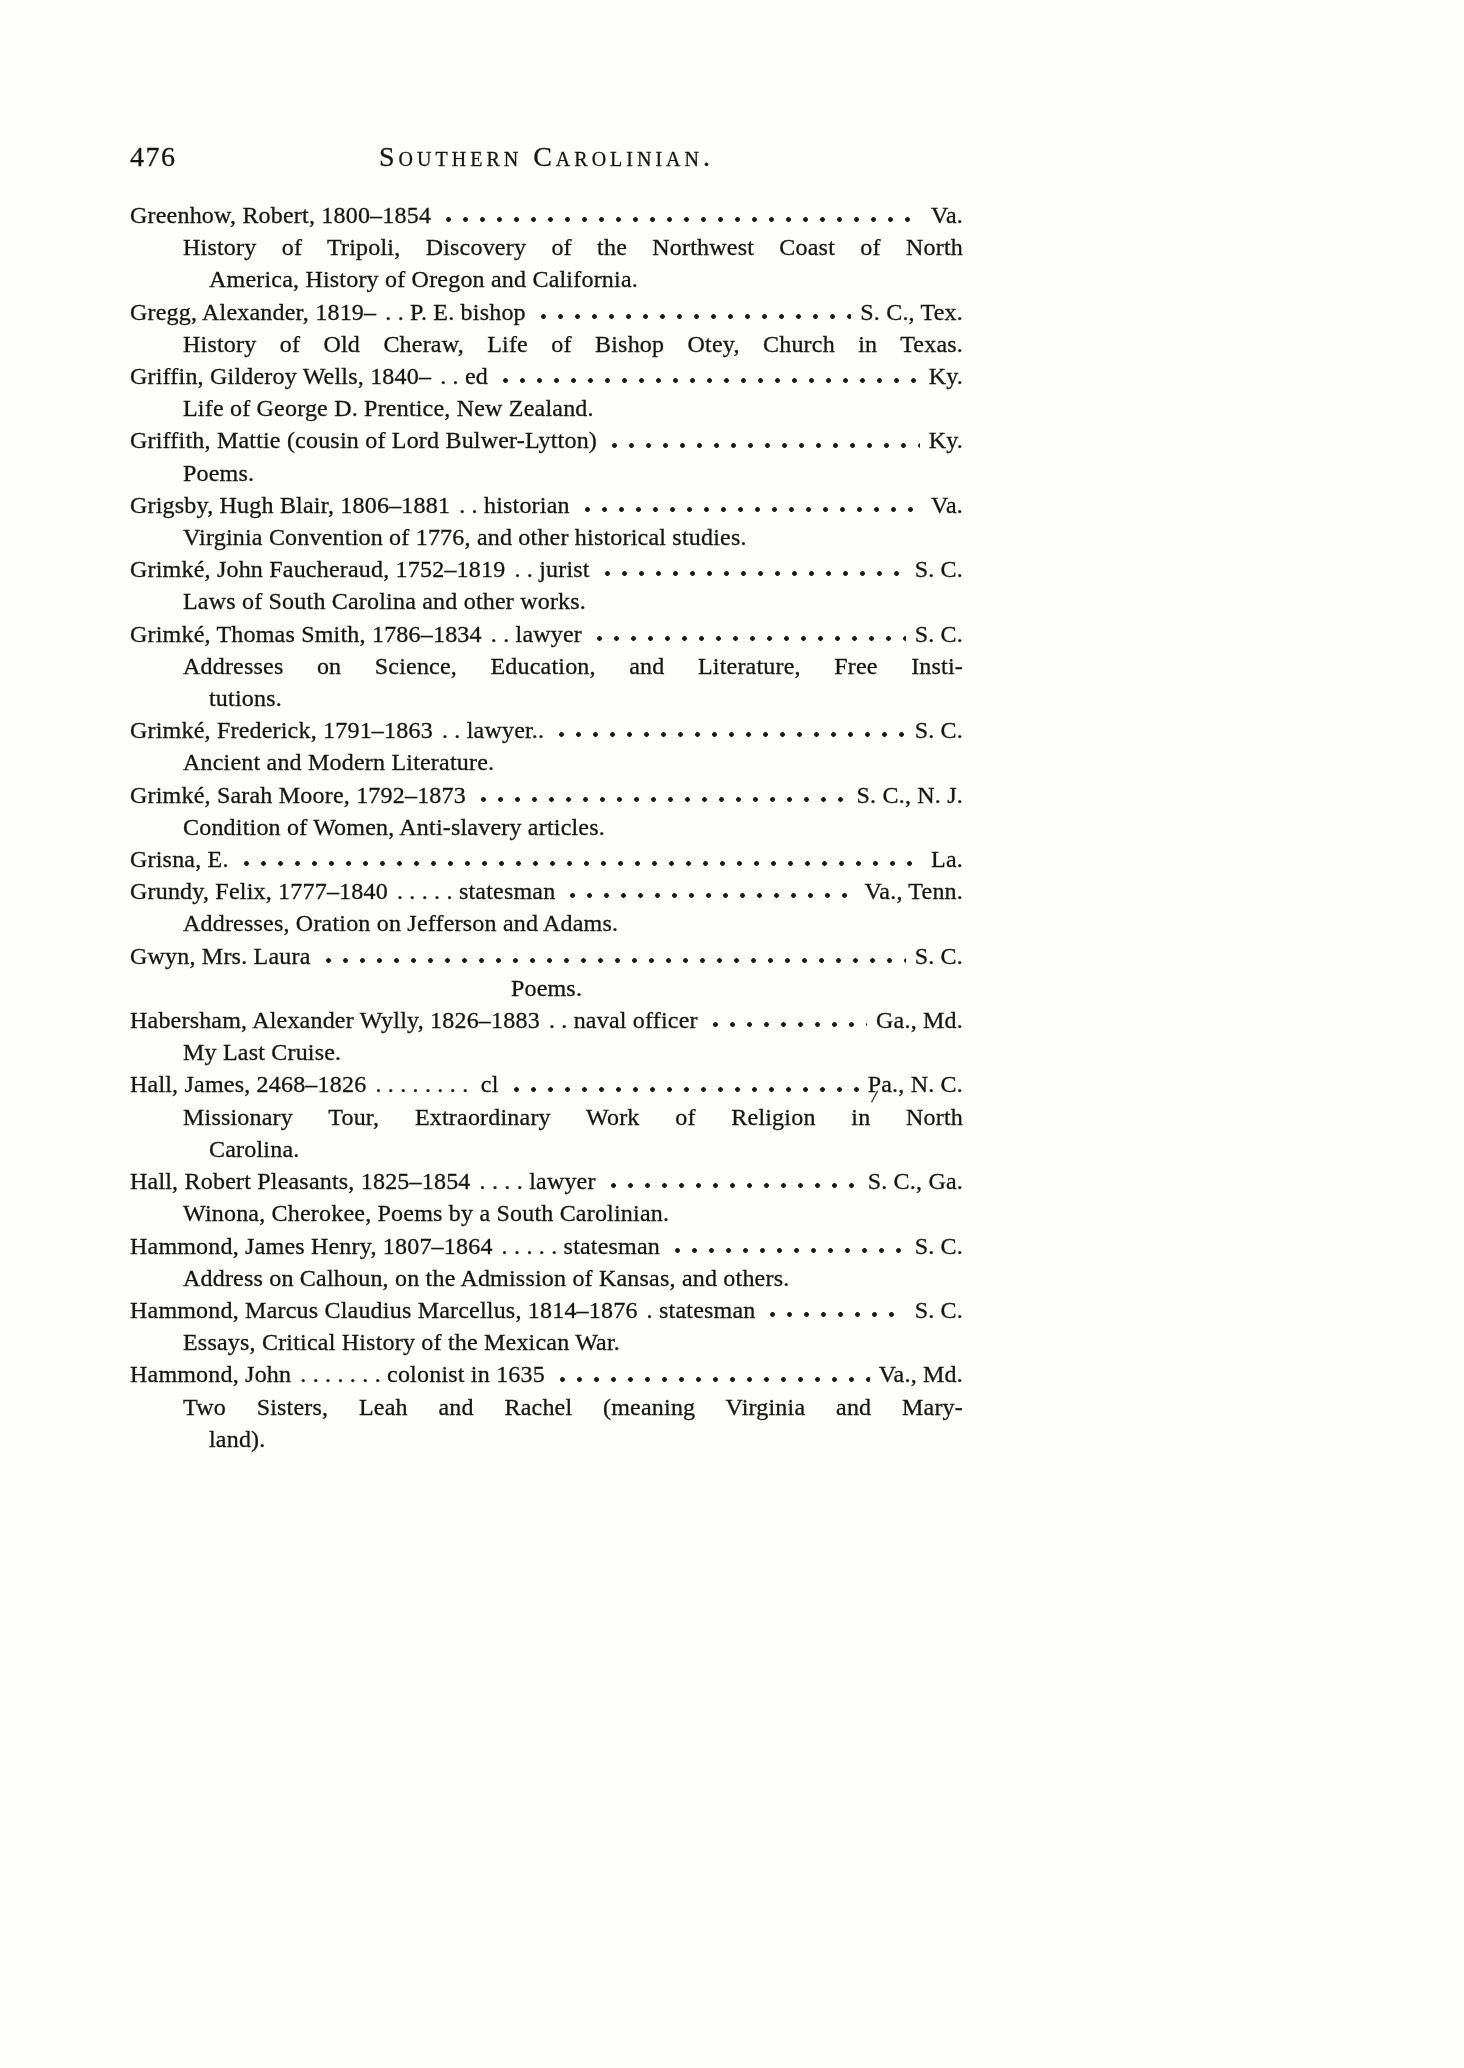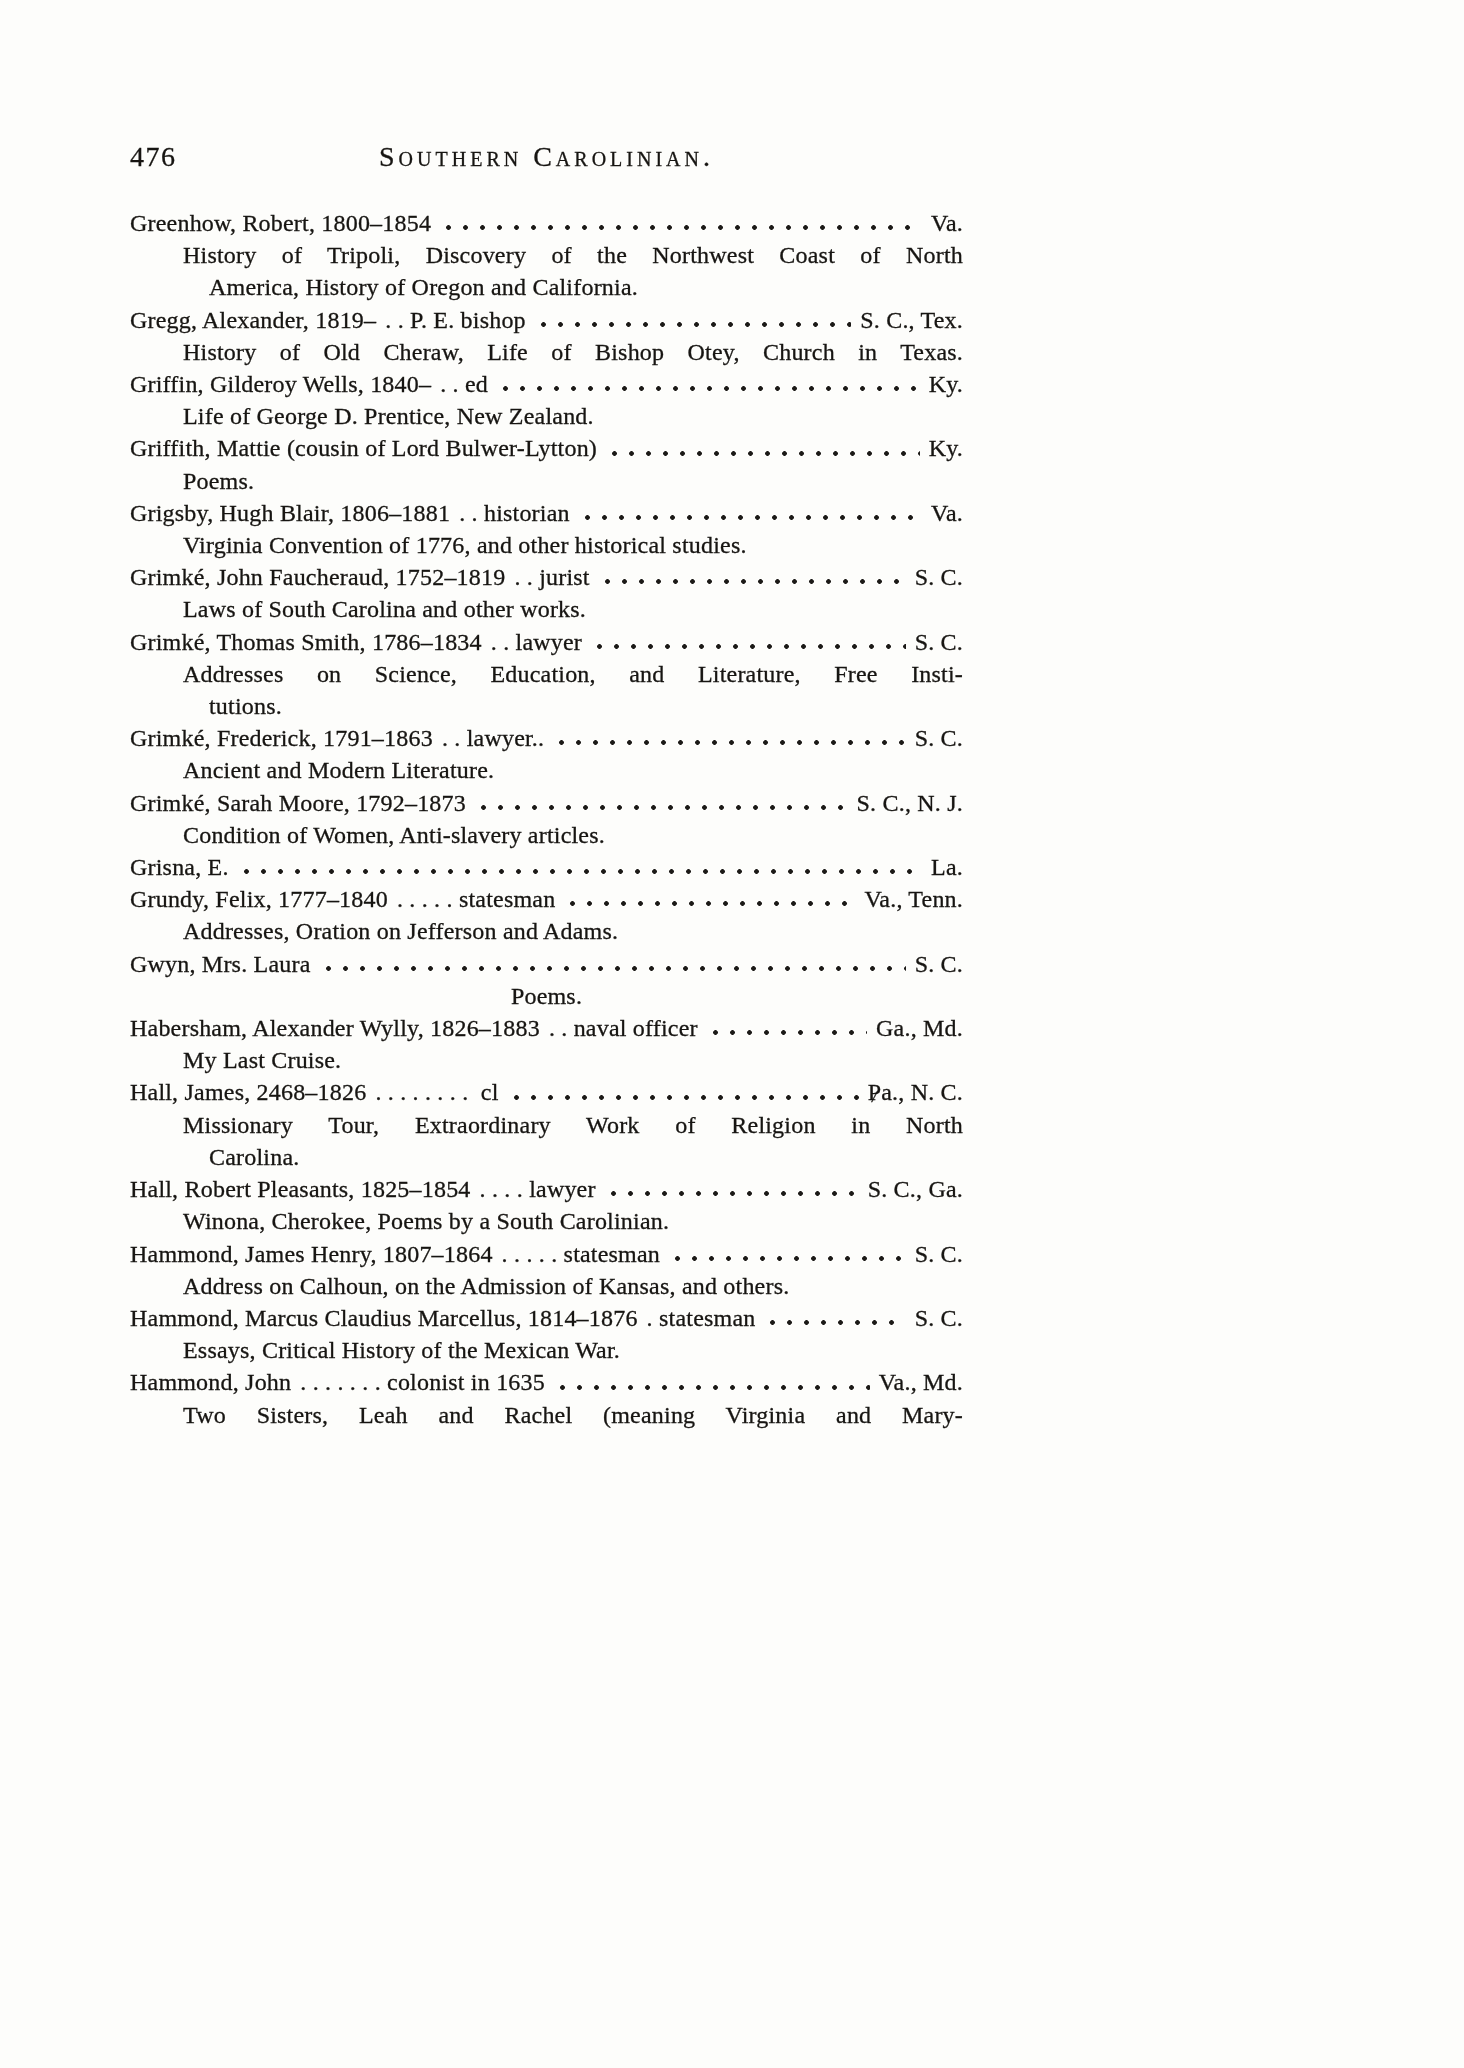--- a/index.html
+++ b/index.html
@@ -17,21 +17,21 @@
   .content {
     position: absolute;
     left: 130px;
     top: 140px;
     width: 833px;
   }
   .header {
     display: grid;
     grid-template-columns: 1fr auto 1fr;
     align-items: baseline;
-    margin-bottom: 33px;
+    margin-bottom: 25px;
     line-height: 34px;
     text-align: center;
   }
   .pagenum {
     justify-self: start;
     font-size: 28px;
     letter-spacing: 1.5px;
   }
   .title {
     justify-self: center;
@@ -191,16 +191,17 @@
           <span class="st">S. C.</span>
         </p>
         <p class="work w1">Essays, Critical History of the Mexican War.</p>
         <p class="entry-line">
           <span class="nm">Hammond, John</span>
           <span class="mid">. . . . . . . colonist in 1635</span>
           <span class="leader"></span>
           <span class="st">Va., Md.</span>
         </p>
         <p class="work w1 just">Two Sisters, Leah and Rachel (meaning Virginia and Mary-</p>
+        <p class="work w2">land).</p>
       </div>
     <span class="artifact">/</span>
   </div>
 </div>
 
 </body></html>

